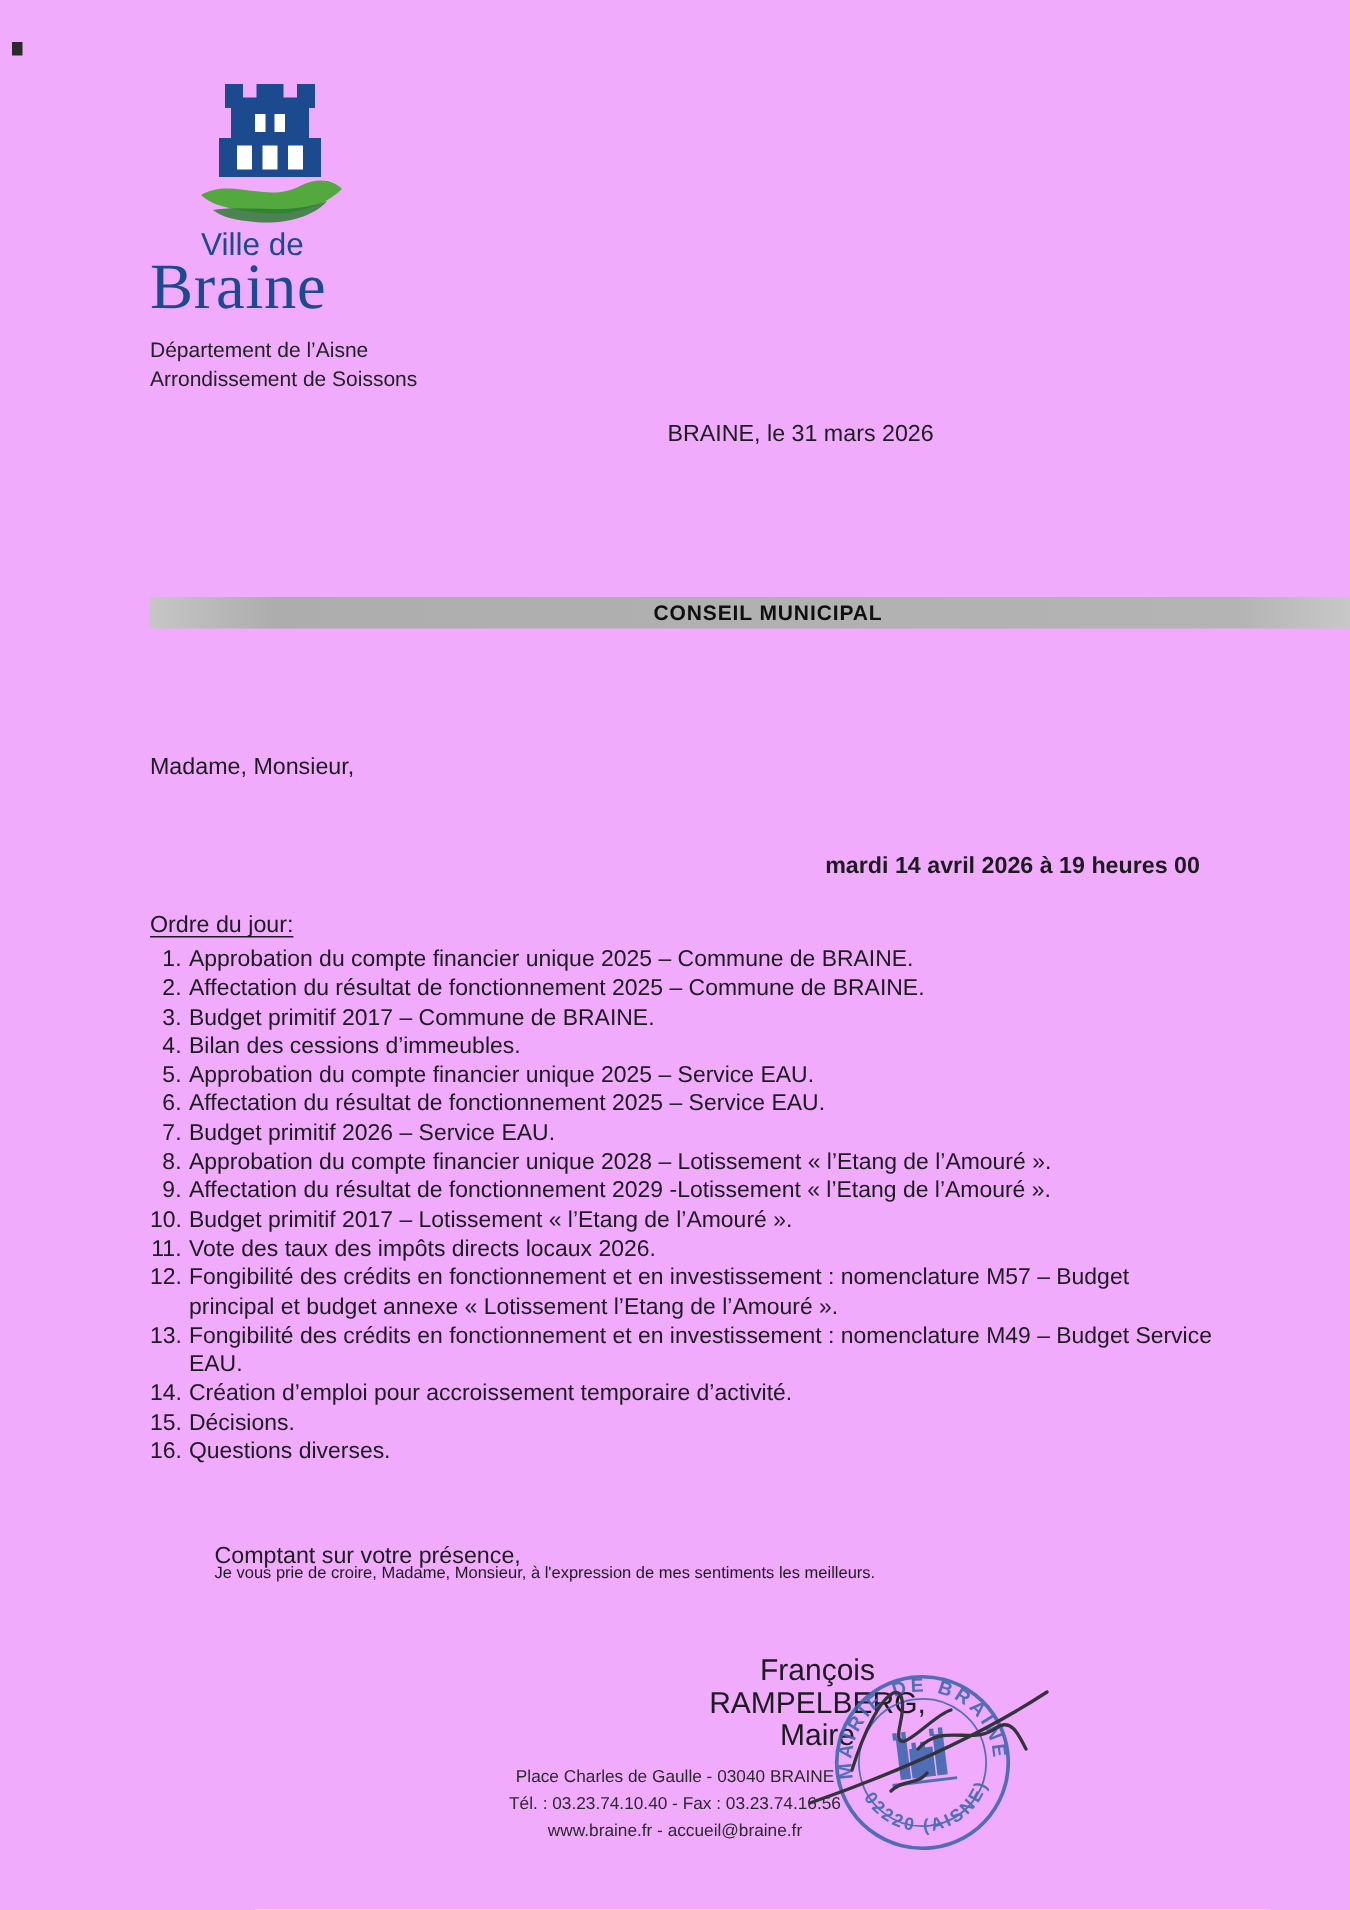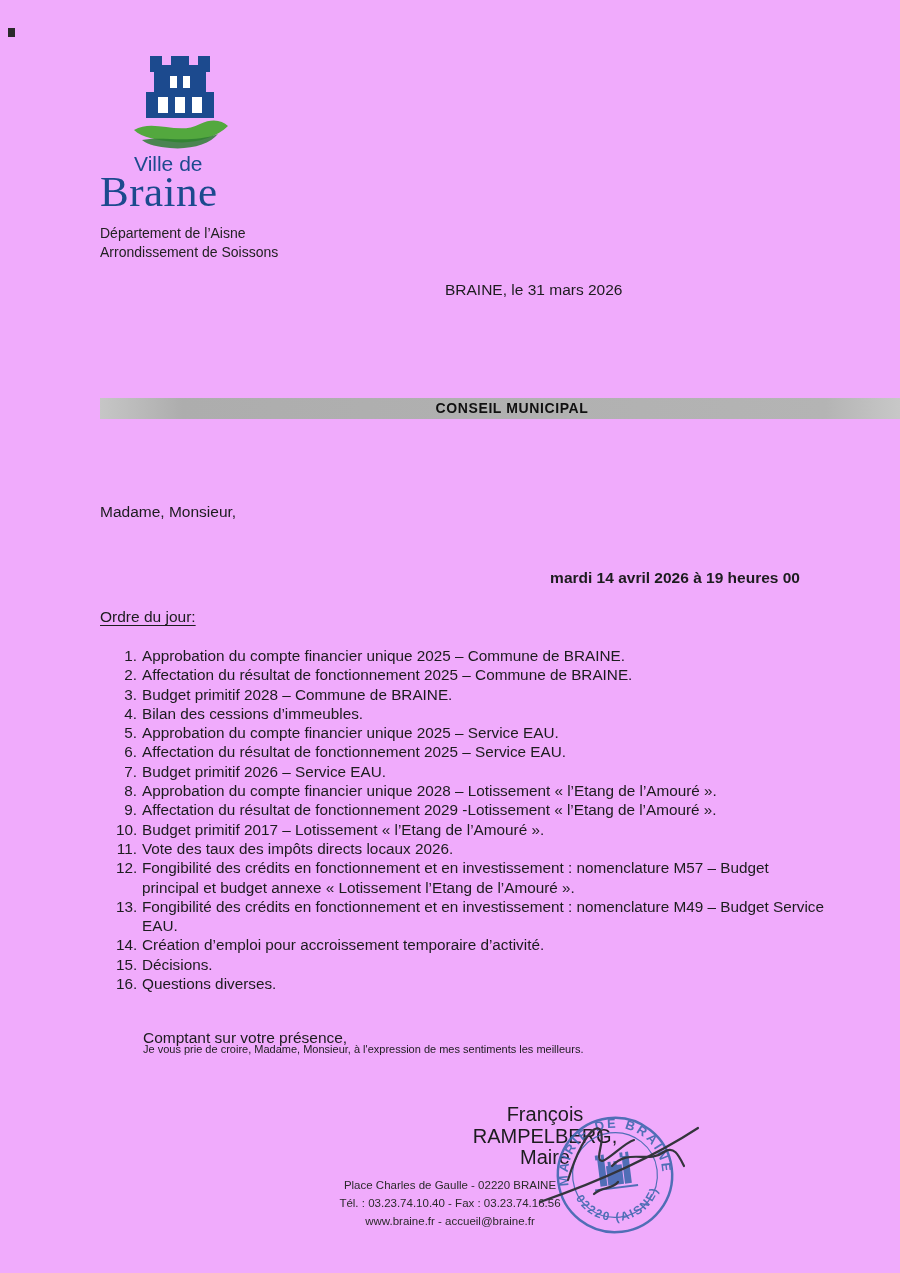--- a/index.html
+++ b/index.html
@@ -35,21 +35,21 @@
   
   .salutation { position: absolute; left: 100px; top: 503px; font-size: 15.5px; }
   .intro { position: absolute; left: 100px; top: 511px; width: 705px; font-size: 15.5px;
            line-height: 24.5px; text-indent: 42px; }
   .meeting { position: absolute; left: 100px; top: 569px; width: 700px; text-align: right;
              font-weight: bold; font-size: 15.5px; }
   .agenda-heading { position: absolute; left: 100px; top: 608px; font-size: 15.5px;
                     text-decoration: underline; text-underline-offset: 3px; }
   ol.agenda {
     position: absolute; left: 100px; top: 630px; width: 712px;
-    margin: 16px; padding: 0; list-style: none; counter-reset: item;
+    margin: 0; padding: 0; list-style: none; counter-reset: item;
     font-size: 15.3px; line-height: 19.3px;
   }
   ol.agenda li { counter-increment: item; position: relative; padding-left: 26px; }
   ol.agenda li::before {
     content: counter(item) "."; position: absolute; left: 0; top: 0;
     width: 21px; text-align: right;
   }
 
   .closing-presence { position: absolute; left: 143px; top: 1029px; font-size: 15.5px; }
   .closing-formula  { position: absolute; left: 143px; top: 1043px; font-size: 11px; }
@@ -107,21 +107,21 @@
 
   <div class="banner">CONSEIL MUNICIPAL</div>
 
   <div class="salutation">Madame, Monsieur,</div>
   <div class="meeting">mardi 14 avril 2026 à 19 heures 00</div>
   <div class="agenda-heading">Ordre du jour:</div>
 
   <ol class="agenda">
     <li>Approbation du compte financier unique 2025 – Commune de BRAINE.</li>
     <li>Affectation du résultat de fonctionnement 2025 – Commune de BRAINE.</li>
-    <li>Budget primitif 2028 – Commune de BRAINE.</li>
+    <li>Budget primitif 2017 – Commune de BRAINE.</li>
     <li>Bilan des cessions d’immeubles.</li>
     <li>Approbation du compte financier unique 2025 – Service EAU.</li>
     <li>Affectation du résultat de fonctionnement 2025 – Service EAU.</li>
     <li>Budget primitif 2026 – Service EAU.</li>
     <li>Approbation du compte financier unique 2028 – Lotissement « l’Etang de l’Amouré ».</li>
     <li>Affectation du résultat de fonctionnement 2029 -Lotissement « l’Etang de l’Amouré ».</li>
     <li>Budget primitif 2017 – Lotissement « l’Etang de l’Amouré ».</li>
     <li>Vote des taux des impôts directs locaux 2026.</li>
     <li>Fongibilité des crédits en fonctionnement et en investissement : nomenclature M57 – Budget principal et budget annexe « Lotissement l’Etang de l’Amouré ».</li>
     <li>Fongibilité des crédits en fonctionnement et en investissement : nomenclature M49 – Budget Service EAU.</li>
@@ -168,18 +168,18 @@
   <svg class="signature" width="190" height="118" viewBox="0 0 190 118">
     <g fill="none" stroke="#33343b" stroke-width="2.2" stroke-linecap="round">
       <path d="M52 78 C 70 20, 92 12, 84 48 C 78 76, 104 42, 118 38"></path>
       <path d="M24 100 C 70 84, 130 60, 182 26"></path>
       <path d="M96 64 C 112 46, 132 62, 148 50 C 158 43, 163 54, 168 64"></path>
       <path d="M78 92 C 86 84, 96 88, 102 80"></path>
     </g>
   </svg>
 
   <div class="footer">
-    <div>Place Charles de Gaulle - 02220 BRAINE</div>
+    <div>Place Charles de Gaulle - 03040 BRAINE</div>
     <div>Tél. : 03.23.74.10.40 - Fax : 03.23.74.16.56</div>
     <div>www.braine.fr - accueil@braine.fr</div>
   </div>
 
 </div>
 
 </body></html>

